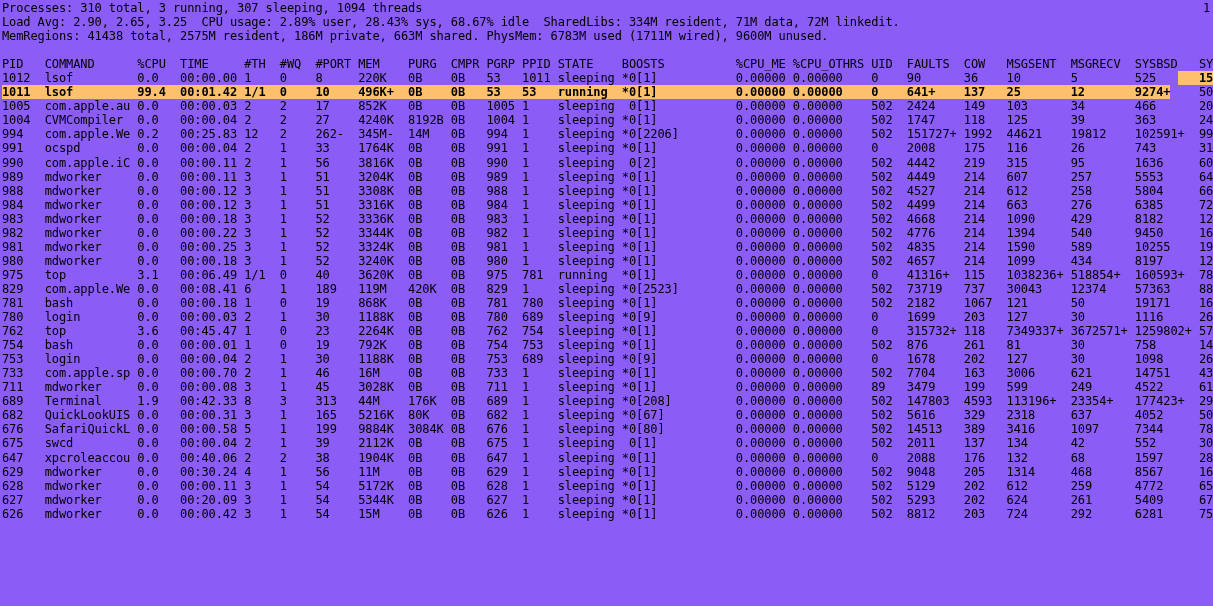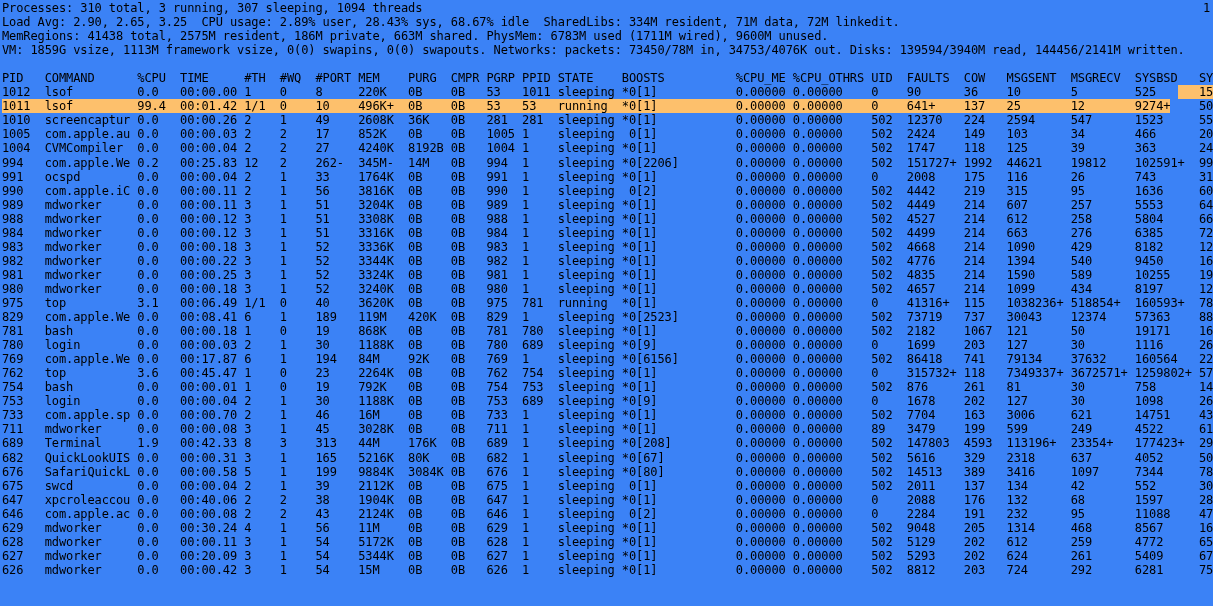--- a/index.html
+++ b/index.html
@@ -1,71 +1,67 @@
 <!DOCTYPE html>
 <html style="--sel: #FDC06C;"><head>
 <meta charset="utf-8">
 <style>
   html,body{margin:0;padding:0;}
   body{width:1213px;height:606px;overflow:hidden;background:#ffffff;}
-  .terminal{width:1213px;height:606px;overflow:hidden;background:#3b82f6;}
+  .terminal{width:1213px;height:606px;overflow:hidden;background:#8b5cf6;}
   #screen{
     padding:1px 0 0 2px;
     font-family:"DejaVu Sans Mono",monospace;
     font-size:12px;
     line-height:14.05px;
     letter-spacing:-0.1px;
     color:#000000;
   }
   .ln{white-space:pre;height:14.05px;position:relative;}
   .rt{position:absolute;right:3px;top:0;}
-  .hl{display:inline-block;height:14.05px;background:var(--sel,#FDC06C);}
+  .hl{display:inline-block;height:14.05px;background:var(--sel,#FDC06C);font-weight:bold;}
 </style>
 </head>
 <body>
 
 <div class="terminal">
   <div id="screen">
     <div class="ln"><span>Processes: 310 total, 3 running, 307 sleeping, 1094 threads</span><span class="rt">1</span></div>
     <div class="ln">Load Avg: 2.90, 2.65, 3.25  CPU usage: 2.89% user, 28.43% sys, 68.67% idle  SharedLibs: 334M resident, 71M data, 72M linkedit.</div>
     <div class="ln">MemRegions: 41438 total, 2575M resident, 186M private, 663M shared. PhysMem: 6783M used (1711M wired), 9600M unused.</div>
-    <div class="ln">VM: 1859G vsize, 1113M framework vsize, 0(0) swapins, 0(0) swapouts. Networks: packets: 73450/78M in, 34753/4076K out. Disks: 139594/3940M read, 144456/2141M written.</div>
     <div class="ln"></div>
     <div class="ln" id="hdr-row">PID   COMMAND      %CPU  TIME     #TH  #WQ  #PORT MEM    PURG  CMPR PGRP PPID STATE    BOOSTS          %CPU_ME %CPU_OTHRS UID  FAULTS  COW   MSGSENT  MSGRECV  SYSBSD   SY</div>
     <div id="rows">
         <div class="ln"><span>1012  lsof         0.0   00:00.00 1    0    8     220K   0B    0B   53   1011 sleeping *0[1]           0.00000 0.00000    0    90      36    10       5        525   </span><span class="hl">   15</span></div>
         <div class="ln"><span class="hl">1011  lsof         99.4  00:01.42 1/1  0    10    496K+  0B    0B   53   53   running  *0[1]           0.00000 0.00000    0    641+    137   25       12       9274+</span><span>    50</span></div>
-        <div class="ln">1010  screencaptur 0.0   00:00.26 2    1    49    2608K  36K   0B   281  281  sleeping *0[1]           0.00000 0.00000    502  12370   224   2594     547      1523     55</div>
         <div class="ln">1005  com.apple.au 0.0   00:00.03 2    2    17    852K   0B    0B   1005 1    sleeping  0[1]           0.00000 0.00000    502  2424    149   103      34       466      20</div>
         <div class="ln">1004  CVMCompiler  0.0   00:00.04 2    2    27    4240K  8192B 0B   1004 1    sleeping *0[1]           0.00000 0.00000    502  1747    118   125      39       363      24</div>
         <div class="ln">994   com.apple.We 0.2   00:25.83 12   2    262-  345M-  14M   0B   994  1    sleeping *0[2206]        0.00000 0.00000    502  151727+ 1992  44621    19812    102591+  99</div>
         <div class="ln">991   ocspd        0.0   00:00.04 2    1    33    1764K  0B    0B   991  1    sleeping *0[1]           0.00000 0.00000    0    2008    175   116      26       743      31</div>
         <div class="ln">990   com.apple.iC 0.0   00:00.11 2    1    56    3816K  0B    0B   990  1    sleeping  0[2]           0.00000 0.00000    502  4442    219   315      95       1636     60</div>
         <div class="ln">989   mdworker     0.0   00:00.11 3    1    51    3204K  0B    0B   989  1    sleeping *0[1]           0.00000 0.00000    502  4449    214   607      257      5553     64</div>
         <div class="ln">988   mdworker     0.0   00:00.12 3    1    51    3308K  0B    0B   988  1    sleeping *0[1]           0.00000 0.00000    502  4527    214   612      258      5804     66</div>
         <div class="ln">984   mdworker     0.0   00:00.12 3    1    51    3316K  0B    0B   984  1    sleeping *0[1]           0.00000 0.00000    502  4499    214   663      276      6385     72</div>
         <div class="ln">983   mdworker     0.0   00:00.18 3    1    52    3336K  0B    0B   983  1    sleeping *0[1]           0.00000 0.00000    502  4668    214   1090     429      8182     12</div>
         <div class="ln">982   mdworker     0.0   00:00.22 3    1    52    3344K  0B    0B   982  1    sleeping *0[1]           0.00000 0.00000    502  4776    214   1394     540      9450     16</div>
         <div class="ln">981   mdworker     0.0   00:00.25 3    1    52    3324K  0B    0B   981  1    sleeping *0[1]           0.00000 0.00000    502  4835    214   1590     589      10255    19</div>
         <div class="ln">980   mdworker     0.0   00:00.18 3    1    52    3240K  0B    0B   980  1    sleeping *0[1]           0.00000 0.00000    502  4657    214   1099     434      8197     12</div>
         <div class="ln">975   top          3.1   00:06.49 1/1  0    40    3620K  0B    0B   975  781  running  *0[1]           0.00000 0.00000    0    41316+  115   1038236+ 518854+  160593+  78</div>
         <div class="ln">829   com.apple.We 0.0   00:08.41 6    1    189   119M   420K  0B   829  1    sleeping *0[2523]        0.00000 0.00000    502  73719   737   30043    12374    57363    88</div>
         <div class="ln">781   bash         0.0   00:00.18 1    0    19    868K   0B    0B   781  780  sleeping *0[1]           0.00000 0.00000    502  2182    1067  121      50       19171    16</div>
         <div class="ln">780   login        0.0   00:00.03 2    1    30    1188K  0B    0B   780  689  sleeping *0[9]           0.00000 0.00000    0    1699    203   127      30       1116     26</div>
-        <div class="ln">769   com.apple.We 0.0   00:17.87 6    1    194   84M    92K   0B   769  1    sleeping *0[6156]        0.00000 0.00000    502  86418   741   79134    37632    160564   22</div>
         <div class="ln">762   top          3.6   00:45.47 1    0    23    2264K  0B    0B   762  754  sleeping *0[1]           0.00000 0.00000    0    315732+ 118   7349337+ 3672571+ 1259802+ 57</div>
         <div class="ln">754   bash         0.0   00:00.01 1    0    19    792K   0B    0B   754  753  sleeping *0[1]           0.00000 0.00000    502  876     261   81       30       758      14</div>
         <div class="ln">753   login        0.0   00:00.04 2    1    30    1188K  0B    0B   753  689  sleeping *0[9]           0.00000 0.00000    0    1678    202   127      30       1098     26</div>
         <div class="ln">733   com.apple.sp 0.0   00:00.70 2    1    46    16M    0B    0B   733  1    sleeping *0[1]           0.00000 0.00000    502  7704    163   3006     621      14751    43</div>
         <div class="ln">711   mdworker     0.0   00:00.08 3    1    45    3028K  0B    0B   711  1    sleeping *0[1]           0.00000 0.00000    89   3479    199   599      249      4522     61</div>
         <div class="ln">689   Terminal     1.9   00:42.33 8    3    313   44M    176K  0B   689  1    sleeping *0[208]         0.00000 0.00000    502  147803  4593  113196+  23354+   177423+  29</div>
         <div class="ln">682   QuickLookUIS 0.0   00:00.31 3    1    165   5216K  80K   0B   682  1    sleeping *0[67]          0.00000 0.00000    502  5616    329   2318     637      4052     50</div>
         <div class="ln">676   SafariQuickL 0.0   00:00.58 5    1    199   9884K  3084K 0B   676  1    sleeping *0[80]          0.00000 0.00000    502  14513   389   3416     1097     7344     78</div>
         <div class="ln">675   swcd         0.0   00:00.04 2    1    39    2112K  0B    0B   675  1    sleeping  0[1]           0.00000 0.00000    502  2011    137   134      42       552      30</div>
         <div class="ln">647   xpcroleaccou 0.0   00:40.06 2    2    38    1904K  0B    0B   647  1    sleeping *0[1]           0.00000 0.00000    0    2088    176   132      68       1597     28</div>
-        <div class="ln">646   com.apple.ac 0.0   00:00.08 2    2    43    2124K  0B    0B   646  1    sleeping  0[2]           0.00000 0.00000    0    2284    191   232      95       11088    47</div>
         <div class="ln">629   mdworker     0.0   00:30.24 4    1    56    11M    0B    0B   629  1    sleeping *0[1]           0.00000 0.00000    502  9048    205   1314     468      8567     16</div>
         <div class="ln">628   mdworker     0.0   00:00.11 3    1    54    5172K  0B    0B   628  1    sleeping *0[1]           0.00000 0.00000    502  5129    202   612      259      4772     65</div>
         <div class="ln">627   mdworker     0.0   00:20.09 3    1    54    5344K  0B    0B   627  1    sleeping *0[1]           0.00000 0.00000    502  5293    202   624      261      5409     67</div>
         <div class="ln">626   mdworker     0.0   00:00.42 3    1    54    15M    0B    0B   626  1    sleeping *0[1]           0.00000 0.00000    502  8812    203   724      292      6281     75</div>
       </div>
   </div>
 </div>
 
 </body></html>

